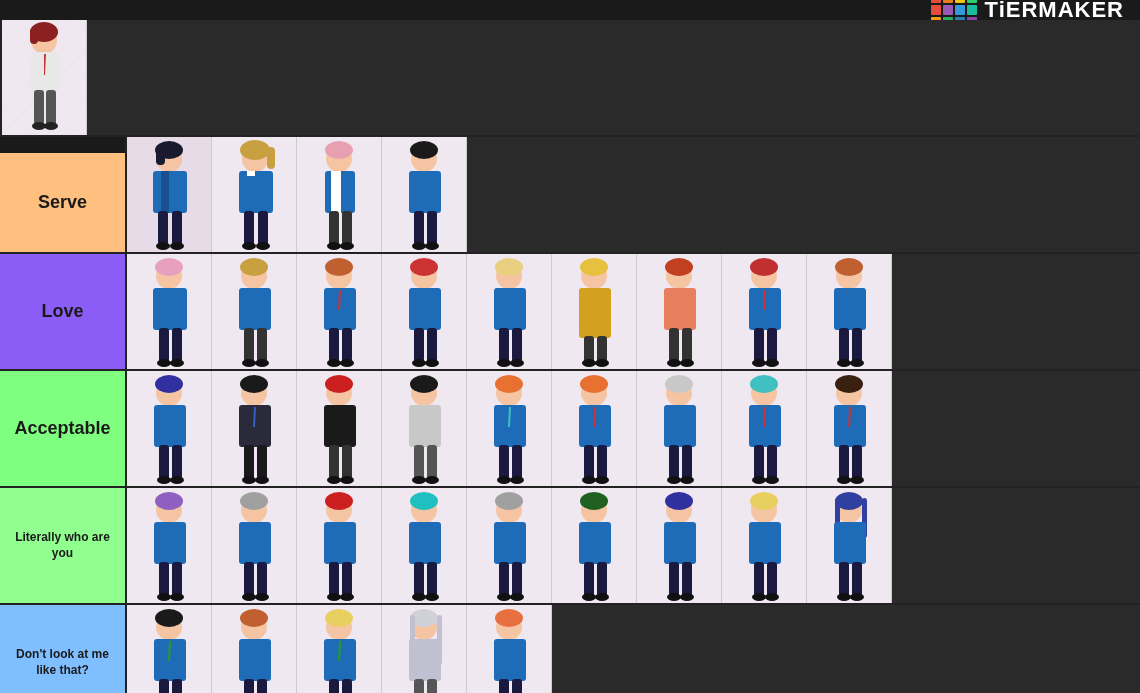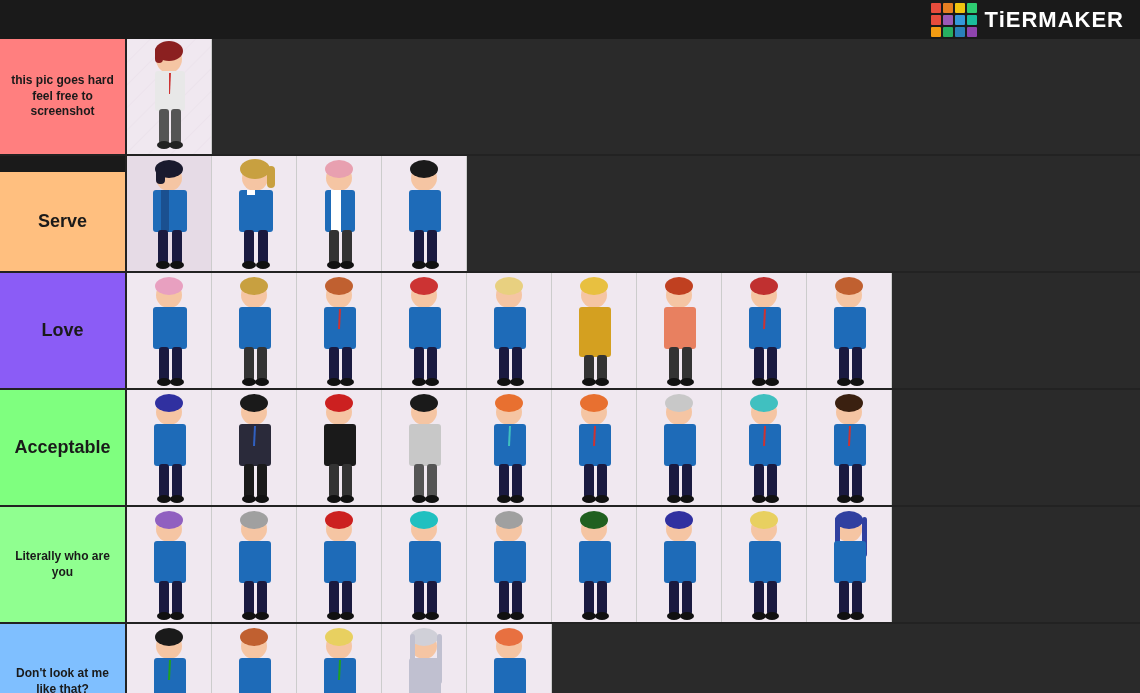--- a/index.html
+++ b/index.html
@@ -10,21 +10,21 @@
       font-family: Arial, sans-serif;
       overflow: hidden;
     }
 
     .header {
       display: flex;
       justify-content: flex-end;
       align-items: center;
       padding: 8px 16px;
       background: #1a1a1a;
-      height: 39px;
+      height: 20px;
     }
 
     .tiermaker-logo {
       display: flex;
       align-items: center;
       gap: 8px;
     }
 
     .logo-grid {
       display: grid;
@@ -124,21 +124,20 @@
       <div class="logo-cell" style="background:#2980b9;"></div>
       <div class="logo-cell" style="background:#8e44ad;"></div>
     </div>
     <span class="logo-text">TiERMAKER</span>
   </div>
 </div>
 
 <div class="tier-table">
 
   <div class="tier-row row-s">
-    <div class="tier-label" style="background-color:#ff7f7f; font-size:12px; line-height:1.3;">this pic goes hard feel free to screenshot</div>
     <div class="tier-items">
 
       <div class="character-card">
         <svg width="85" height="115" viewBox="0 0 85 115" xmlns="http://www.w3.org/2000/svg" style="position:absolute;top:0;left:0;">
           <defs>
               <pattern id="dp0" patternUnits="userSpaceOnUse" width="16" height="16" patternTransform="rotate(45)">
                 <line x1="0" y1="0" x2="0" y2="16" stroke="rgba(200,180,200,0.4)" stroke-width="1"></line>
               </pattern>
             </defs>
           <rect width="85" height="115" fill="#f0e8f0"></rect>

